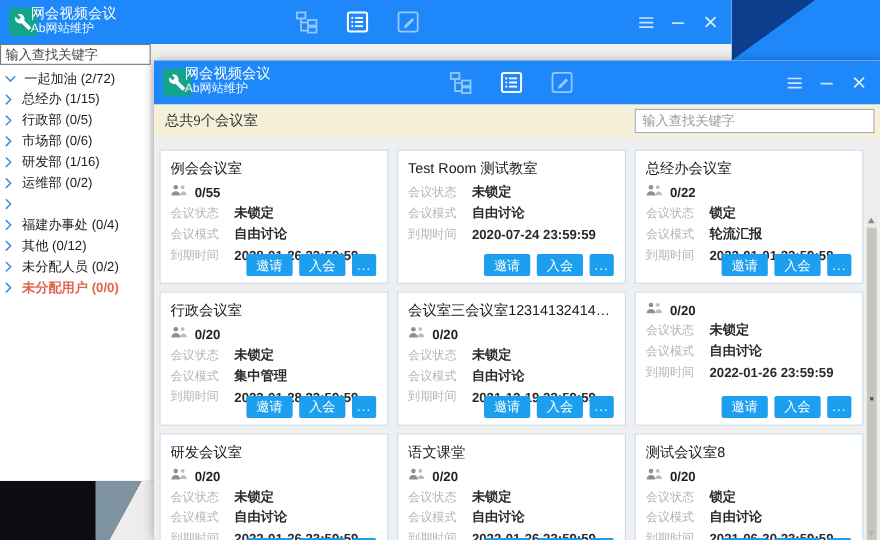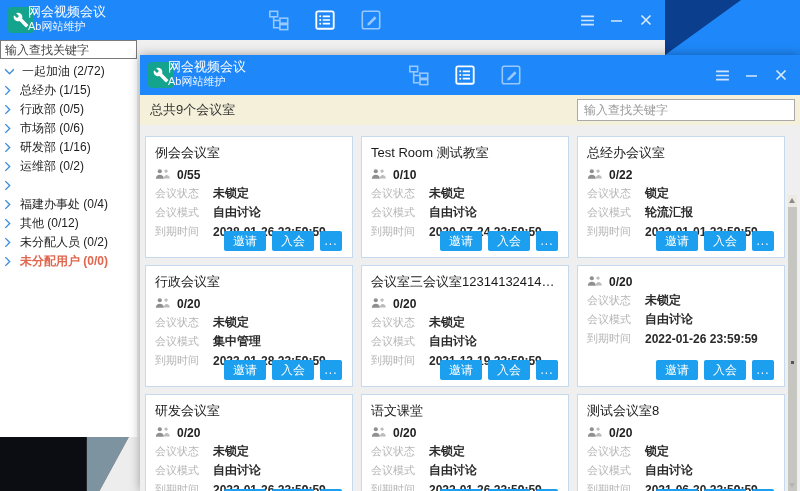--- a/index.html
+++ b/index.html
@@ -42,21 +42,21 @@
   .tree li.lvl0{padding-left:6px;}
   .tree li.lvl1{padding-left:4px;}
   .tree .chev{width:12px;display:inline-flex;align-items:center;margin-right:4px;flex:0 0 12px;}
   .tree li.expanded .chev svg{transform:rotate(90deg);}
   .tree li.highlight .tlabel{color:#e0654d;font-weight:bold;}
 
   
   .front-window{position:absolute;left:140px;top:55px;width:660px;height:436px;background:#efefef;
        z-index:2;box-shadow:0 0 10px rgba(0,0,0,.35);}
   .beige{position:absolute;left:0;top:40px;right:0;height:30px;background:#f5f0da;}
-  .beige .summary{position:absolute;left:10px;top:0;line-height:30px;font-size:13px;color:#333;}
+  .beige .summary{position:absolute;left:10px;top:0;line-height:30px;font-size:13px;color:#333;font-family:Liberation Serif, serif;}
   .room-search{position:absolute;right:5px;top:4px;width:218px;height:22px;box-sizing:border-box;
        border:1px solid #a9a9a9;font-size:12px;padding:2px 6px;outline:none;
        font-family:"Liberation Sans","DejaVu Sans",sans-serif;}
   .room-search::placeholder{color:#999;}
   .content{position:absolute;left:0;top:70px;right:0;bottom:0;background:#efefef;overflow:hidden;}
   .cards{position:absolute;left:5px;top:11px;display:grid;grid-template-columns:repeat(3,208px);
        grid-auto-rows:122px;gap:7px 8px;}
   .card{background:#fff;border:1px solid #c5daed;box-sizing:border-box;position:relative;
        padding:7px 9px 6px 9px;overflow:hidden;}
   .card .name{font-size:13px;color:#1a1a1a;white-space:nowrap;overflow:hidden;text-overflow:ellipsis;
@@ -316,29 +316,20 @@
       <span class="val">2028-01-26 23:59:59</span>
     </div>
     <div class="btns">
       <button class="btn">邀请</button>
       <button class="btn">入会</button>
       <button class="btn more">...</button>
     </div>
   </div>
           <div class="card">
     <div class="name">Test Room 测试教室</div>
-    <div class="people">
-      <span class="people-icon"><svg viewBox="0 0 20 14" width="16" height="12">
-                  <circle cx="6" cy="3.6" r="2.6" fill="#8f8f8f"></circle>
-                  <path d="M1 13c0-3 2.2-5 5-5s5 2 5 5z" fill="#8f8f8f"></path>
-                  <circle cx="13.8" cy="3.4" r="2.1" fill="#bcbcbc"></circle>
-                  <path d="M10.8 12.6c.3-2.6 1.8-4.2 3.9-4.2 2 0 3.6 1.6 3.9 4.2z" fill="#bcbcbc"></path>
-                </svg></span>
-      <span class="count">0/10</span>
-    </div>
     <div class="inforow">
       <span class="lbl">会议状态</span>
       <span class="val">未锁定</span>
     </div>
     <div class="inforow">
       <span class="lbl">会议模式</span>
       <span class="val">自由讨论</span>
     </div>
     <div class="inforow">
       <span class="lbl">到期时间</span>

